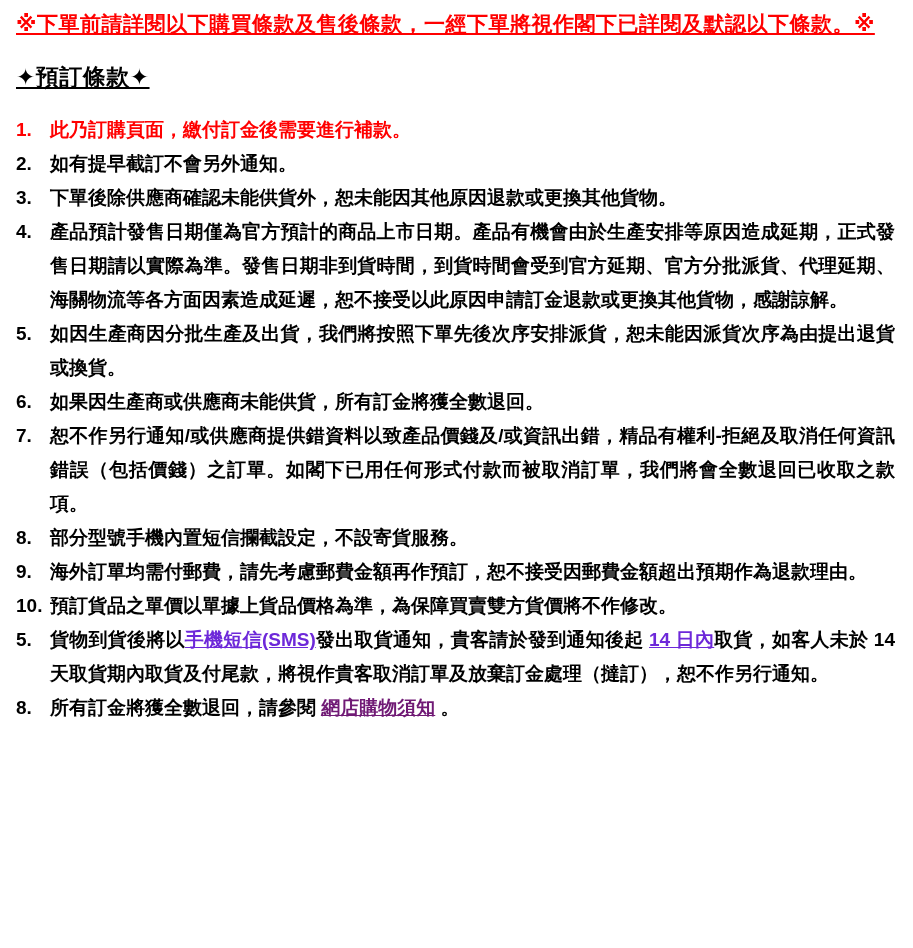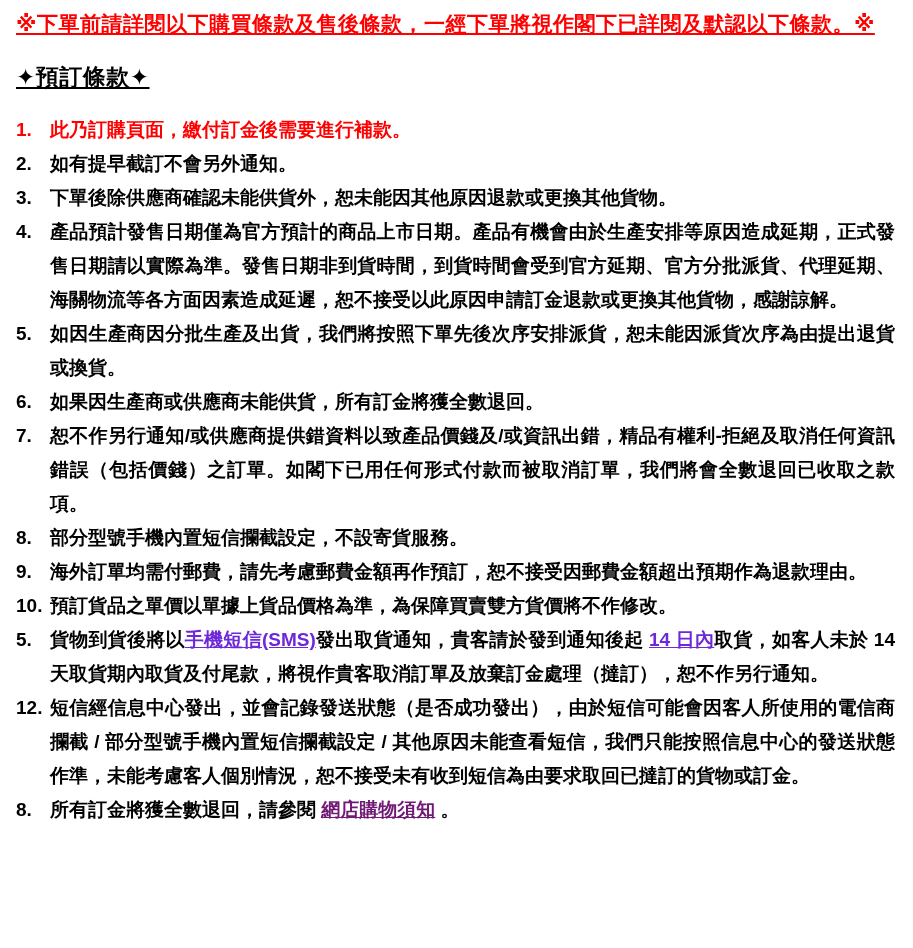--- a/index.html
+++ b/index.html
@@ -115,24 +115,20 @@
     <div class="item">
       <span class="num">10.</span>
       <span class="text">預訂貨品之單價以單據上貨品價格為準，為保障買賣雙方貨價將不作修改。</span>
     </div>
 
     <div class="item">
       <span class="num">5.</span>
       <span class="text"><span>貨物到貨後將以</span><span class="u-red">手機短信(SMS)</span><span>發出取貨通知，貴客請於發到通知後起 </span><span class="u-red">14 日內</span><span>取貨，如客人未於 14 天取貨期內取貨及付尾款，將視作貴客取消訂單及放棄訂金處理（撻訂），恕不作另行通知。</span></span>
     </div>
 
-    <div class="item">
-      <span class="num">12.</span>
-      <span class="text">短信經信息中心發出，並會記錄發送狀態（是否成功發出），由於短信可能會因客人所使用的電信商攔截 / 部分型號手機內置短信攔截設定 / 其他原因未能查看短信，我們只能按照信息中心的發送狀態作準，未能考慮客人個別情況，恕不接受未有收到短信為由要求取回已撻訂的貨物或訂金。</span>
-    </div>
 
     <div class="item">
       <span class="num">8.</span>
       <span class="text"><span>所有訂金將獲全數退回，請參閱 </span><a class="link">網店購物須知</a><span> 。</span></span>
     </div>
 
   </div>
 
 </div>
 

